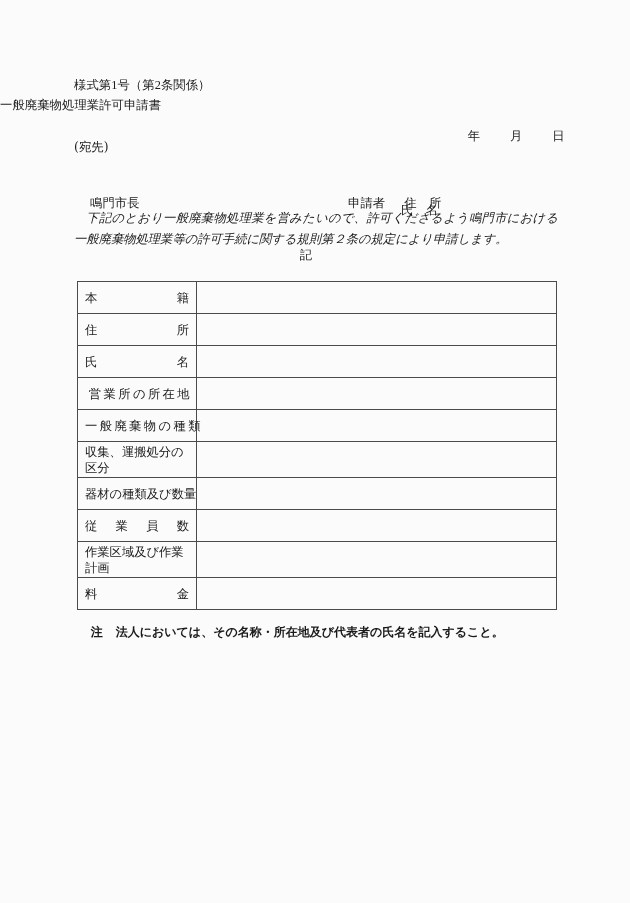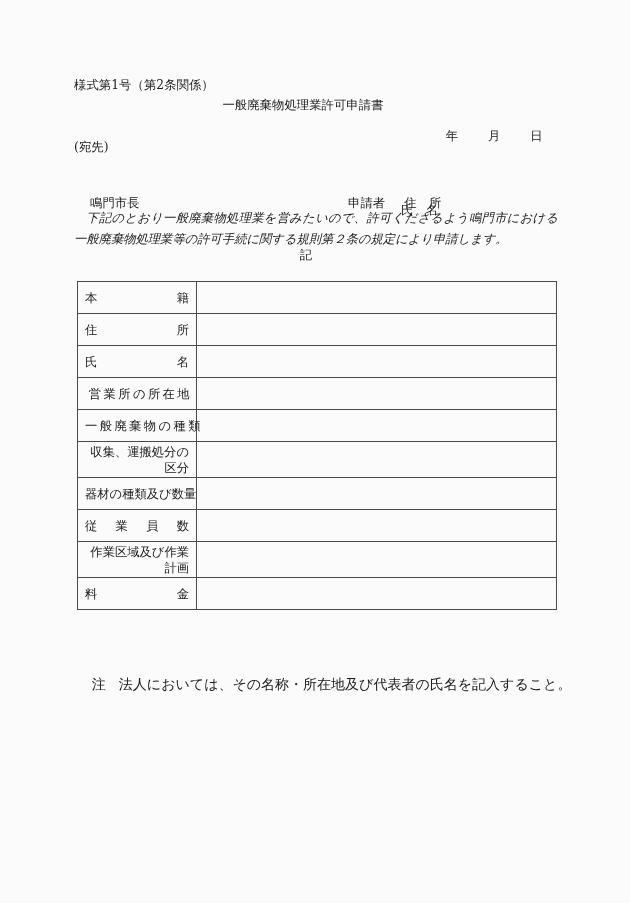--- a/index.html
+++ b/index.html
@@ -29,35 +29,35 @@
     font-size: 12.3px;
     line-height: 1;
     white-space: pre;
     letter-spacing: 0.1px;
   }
 
   
   .form-no {
     left: 74px;
     top: 79px;
+    font-family: Liberation Serif, serif;
   }
 
   
   .doc-title {
     left: 0;
     right: 0;
     top: 99px;
-    text-align: center;
     white-space: pre;
     padding-right: 24px;
   }
 
   
   .date-line {
-    left: 430px;
+    left: 452px;
     top: 118px;
     letter-spacing: 0;
   }
   .date-line .d-y { margin-right: 30px; }
   .date-line .d-m { margin-right: 30px; }
 
   
   .addr-label {
     left: 74px;
     top: 141px;
@@ -132,42 +132,43 @@
   }
   
   .lbl-tracked {
     text-align: right;
     letter-spacing: 2.4px;
     white-space: nowrap;
     padding-right: 4px;
   }
   
   .lbl-wrap {
-    text-align: right;
+    text-align: left;
     white-space: normal;
     word-break: break-all;
   }
   .lbl-plain {
     text-align: left;
     white-space: nowrap;
   }
 
   .row-1line td { height: 31px; }
   .row-2line td { height: 35px; }
 
   .cell-value { background: transparent; }
 
   
   .note {
     position: absolute;
     left: 74px;
-    top: 663px;
-    font-size: 14px;
+    top: 614px;
+    font-size: 12px;
     line-height: 1;
     white-space: pre;
+    font-weight: bold;
   }
   .note .note-marker { margin-right: 13px; }
 </style>
 </head>
 <body>
 
 <div class="page">
 
   <div class="txt form-no">様式第1号（第2条関係）</div>
 

